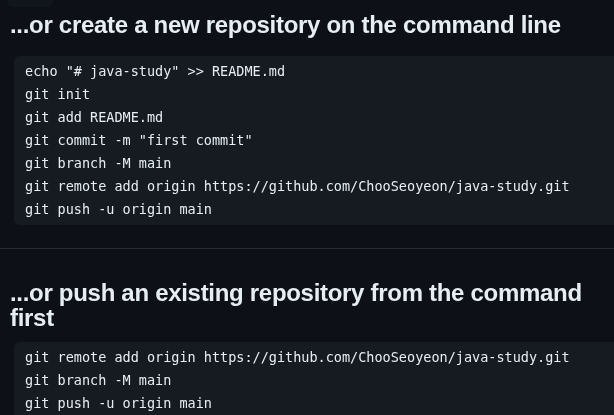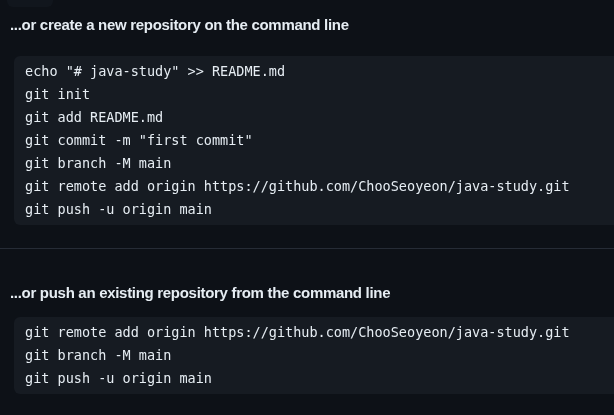--- a/index.html
+++ b/index.html
@@ -19,21 +19,21 @@
     top: 0;
     left: 7px;
     width: 46px;
     height: 7px;
     background: #161b22;
     opacity: 0.55;
     border-radius: 0 0 6px 6px;
   }
   h2.section-heading {
     color: #e6edf3;
-    font-size: 15px;
+    font-size: 24px;
     line-height: 25px;
     font-weight: 700;
     letter-spacing: -0.3px;
     margin: 0 0 0 10px;
   }
   h2.heading-create { margin-top: 12px; }
   h2.heading-push   { margin-top: 31px; }
   pre.code-block {
     margin: 0 0 0 14px;
     background: #161b22;
@@ -62,15 +62,15 @@
 <body>
 
 <div class="cutoff-remnant"></div>
 
 <h2 class="section-heading heading-create">...or create a new repository on the command line</h2>
 
 <pre class="code-block block-create"><div class="code-line">echo "# java-study" &gt;&gt; README.md</div><div class="code-line">git init</div><div class="code-line">git add README.md</div><div class="code-line">git commit -m "first commit"</div><div class="code-line">git branch -M main</div><div class="code-line">git remote add origin https://github.com/ChooSeoyeon/java-study.git</div><div class="code-line">git push -u origin main</div></pre>
 
 <div class="divider"></div>
 
-<h2 class="section-heading heading-push">...or push an existing repository from the command line</h2>
+<h2 class="section-heading heading-push">...or push an existing repository from the command first</h2>
 
 <pre class="code-block block-push"><div class="code-line">git remote add origin https://github.com/ChooSeoyeon/java-study.git</div><div class="code-line">git branch -M main</div><div class="code-line">git push -u origin main</div></pre>
 
 </body></html>

